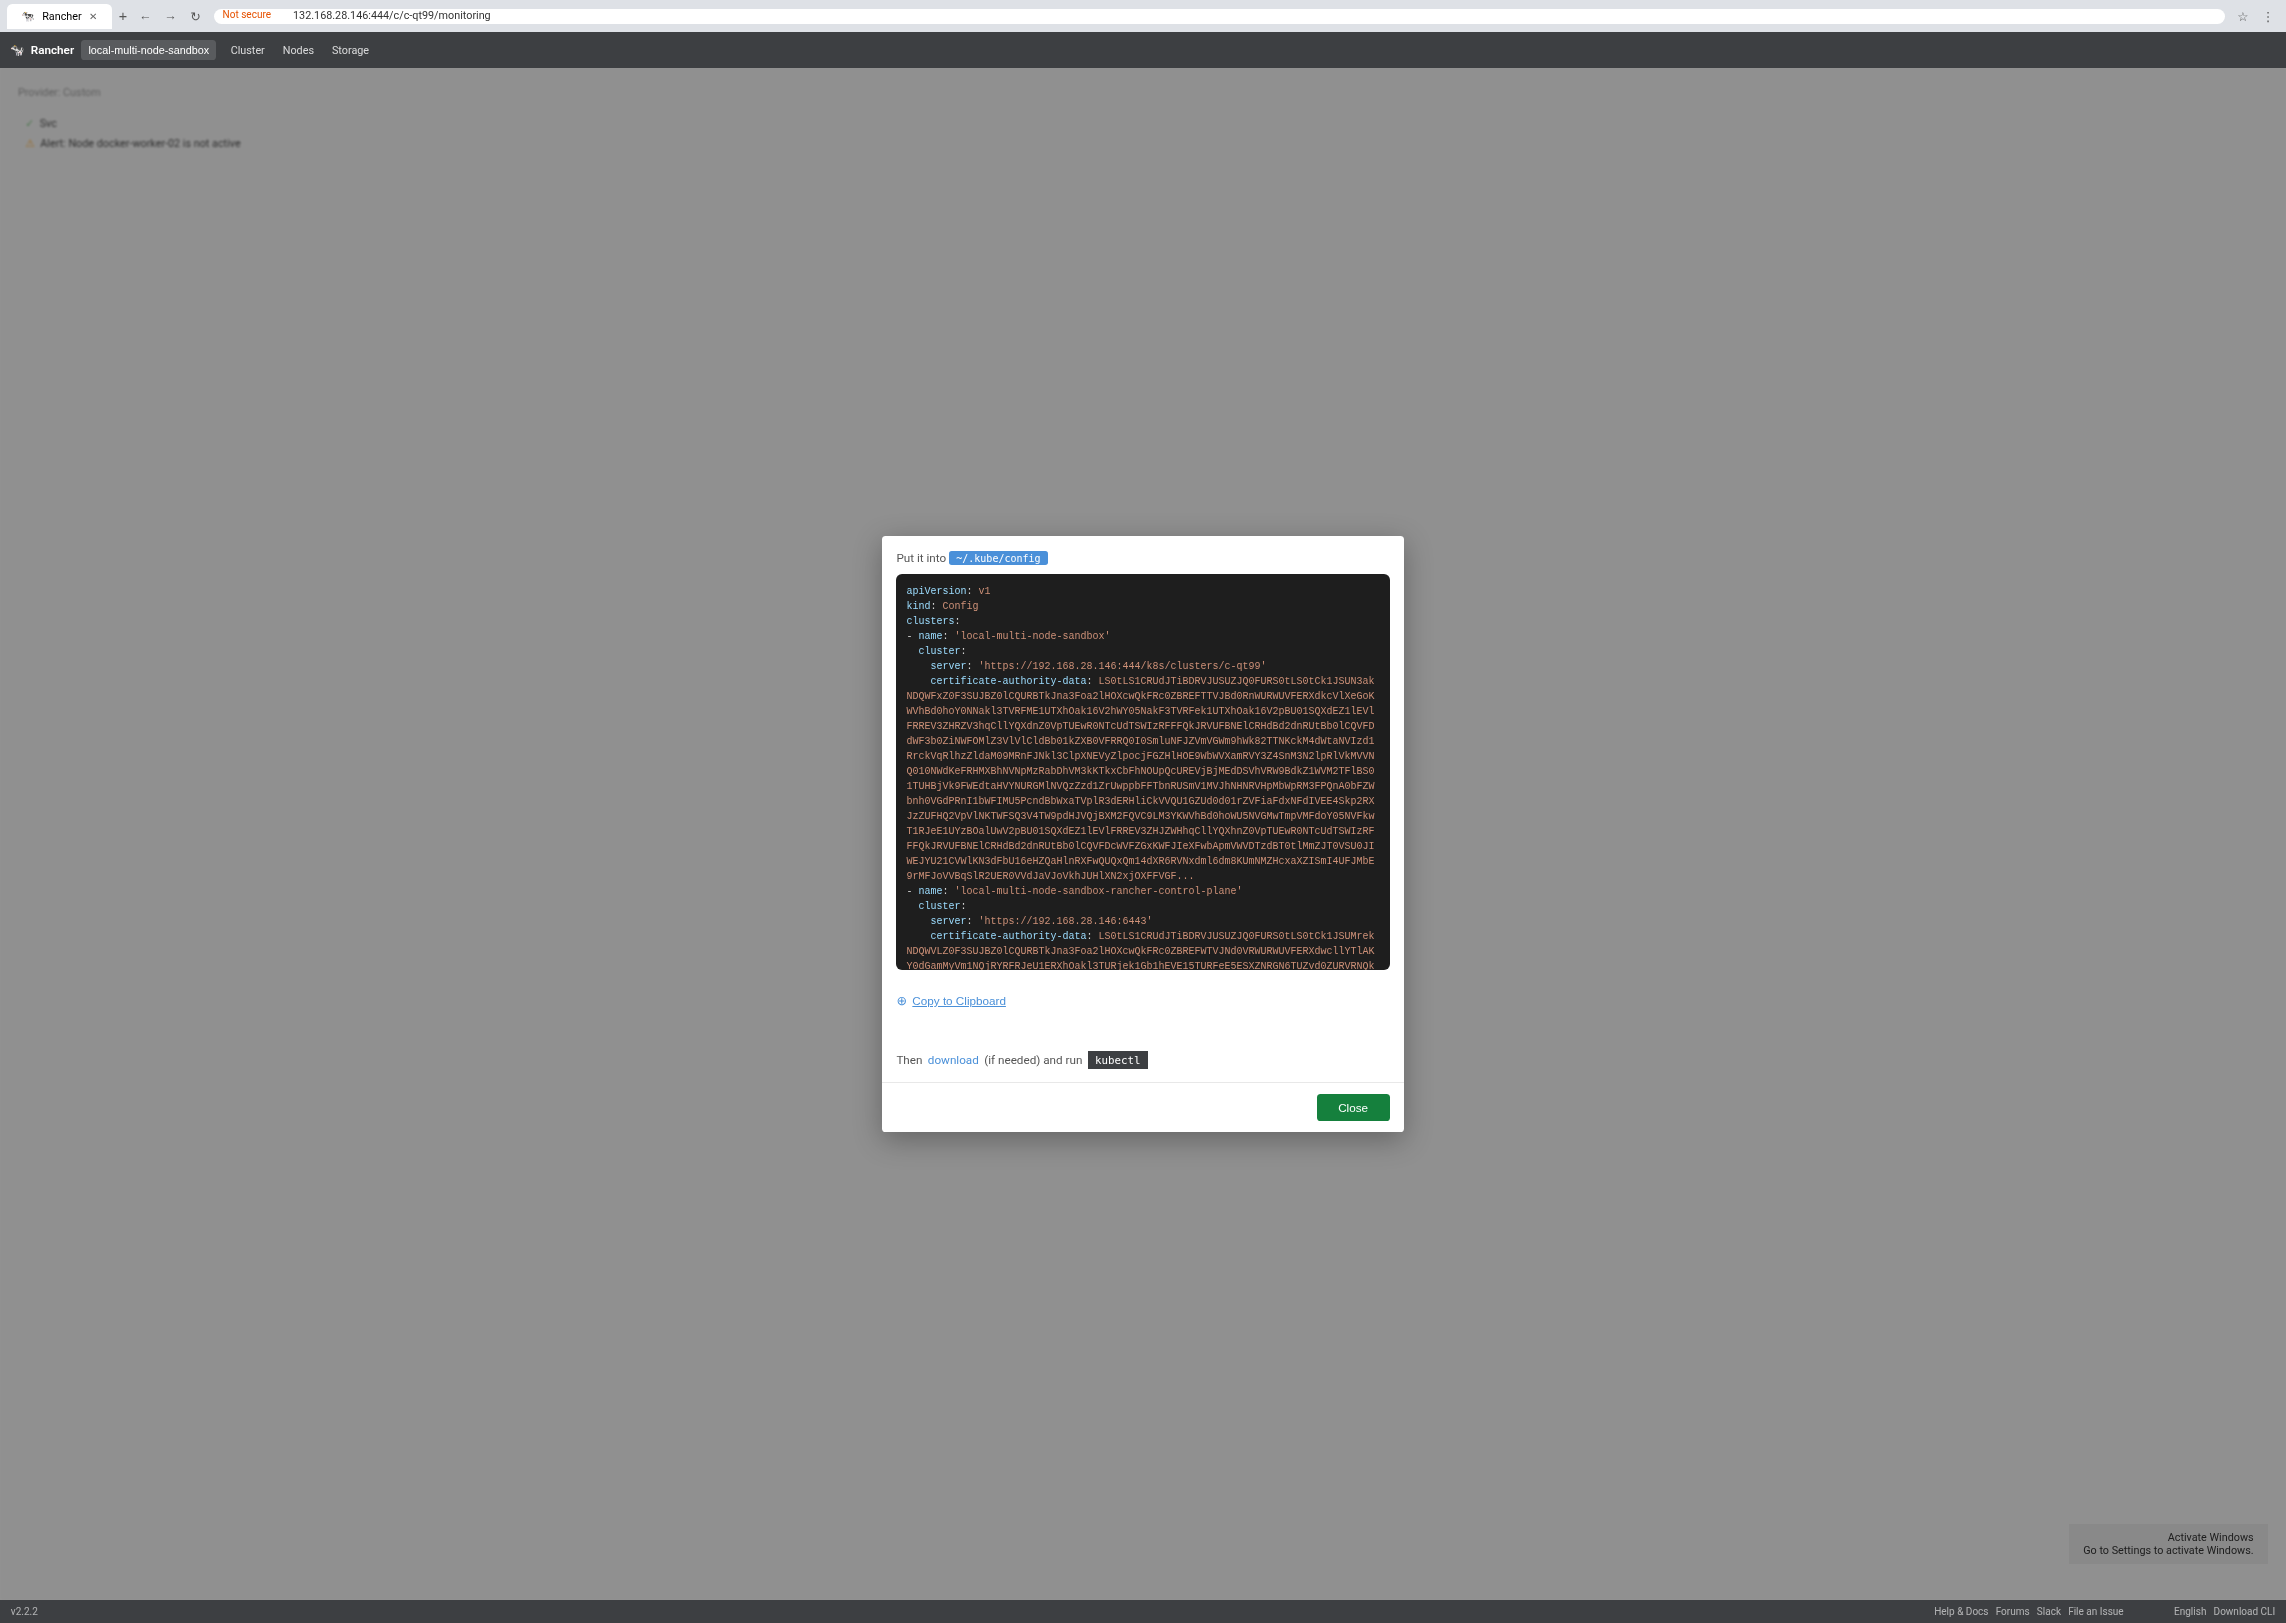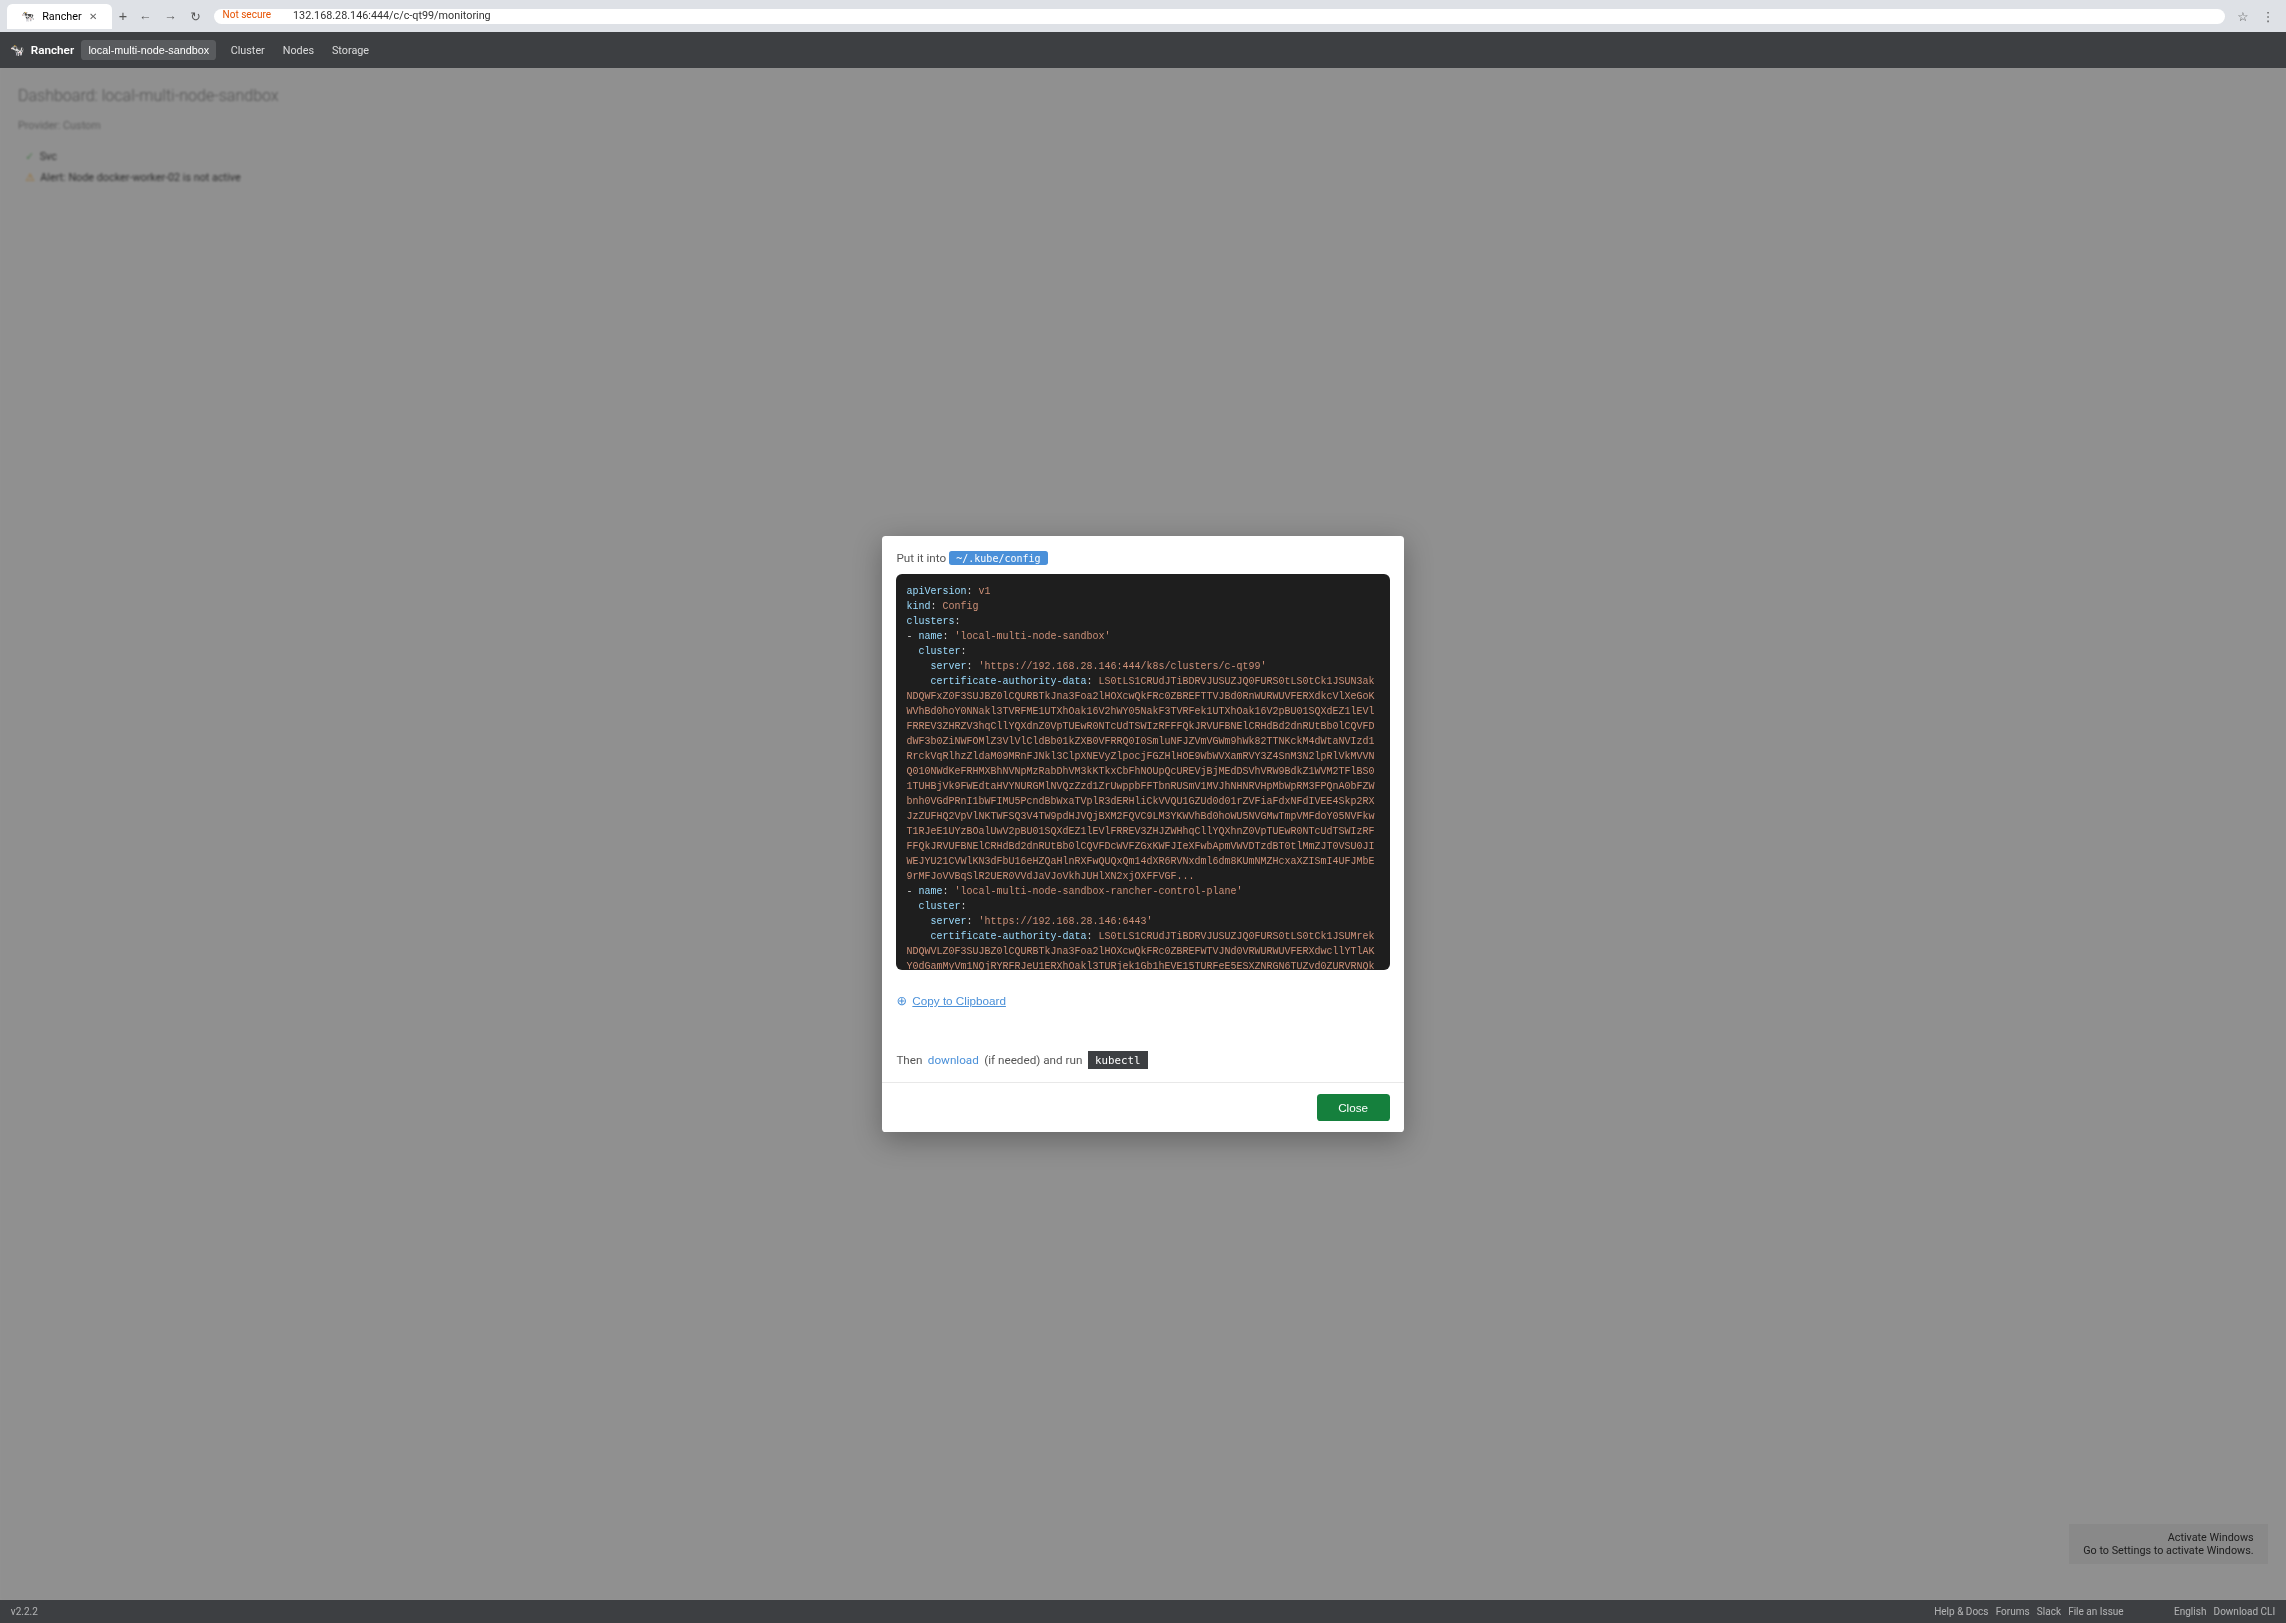--- a/index.html
+++ b/index.html
@@ -349,21 +349,20 @@
       <span class="nav-link">Cluster</span>
       <span class="nav-link">Nodes</span>
       <span class="nav-link">Storage</span>
     </div>
     <div class="nav-spacer"></div>
   </div>
 
   <div class="main-content">
 
     <div class="dashboard-bg">
-      <div class="dashboard-title">Dashboard: local-multi-node-sandbox</div>
       <div style="margin-bottom:10.8px; font-size:10.8px; color:#777;">
         <span>Provider: </span>
         <span>Custom</span>
       </div>
       <div style="margin-top:14.4px;">
         <div class="alert-item">
           <span class="alert-ok">✓</span>
           <span>Svc</span>
         </div>
         <div class="alert-item">

